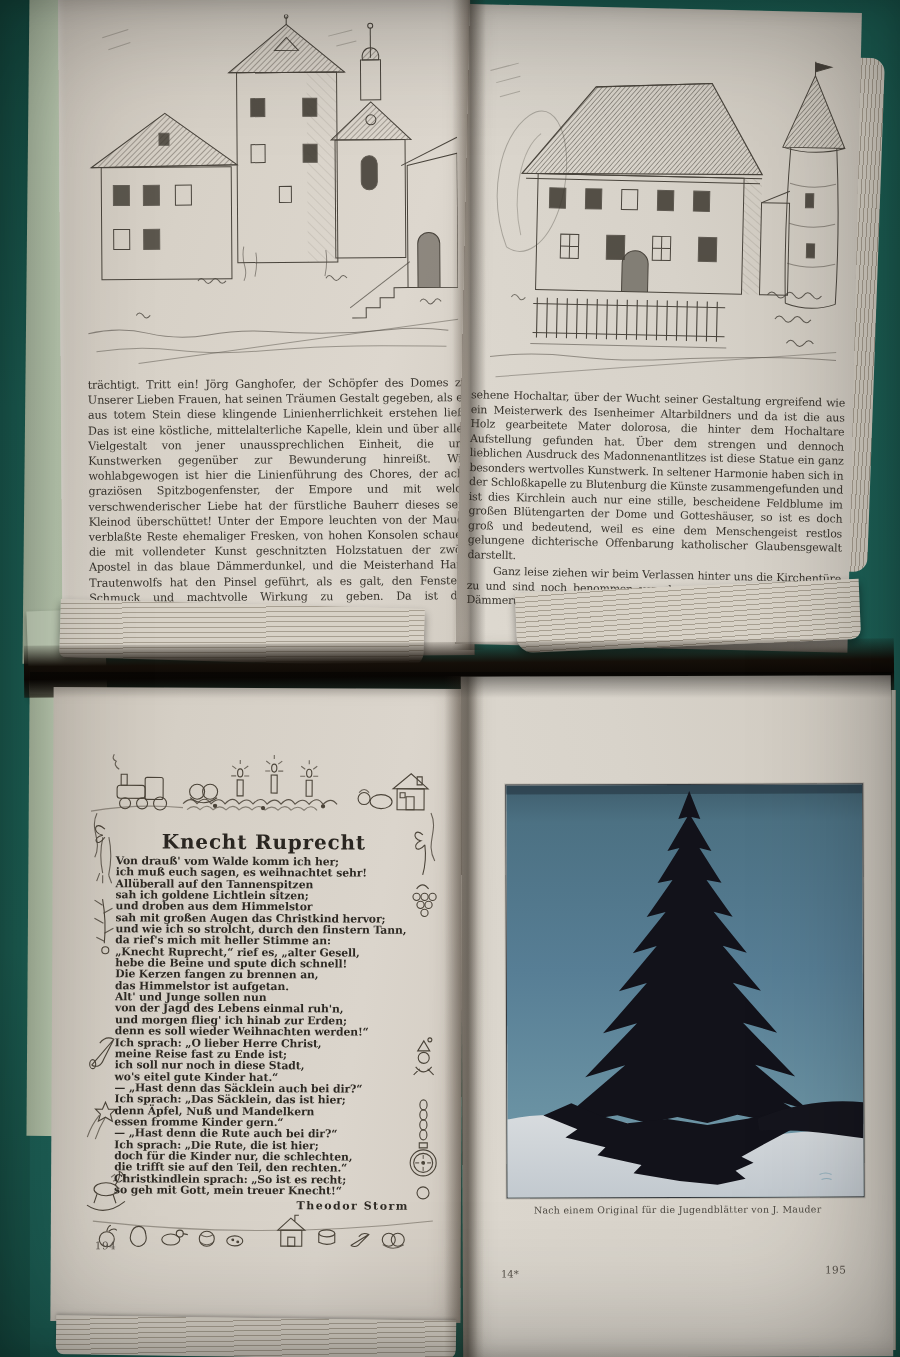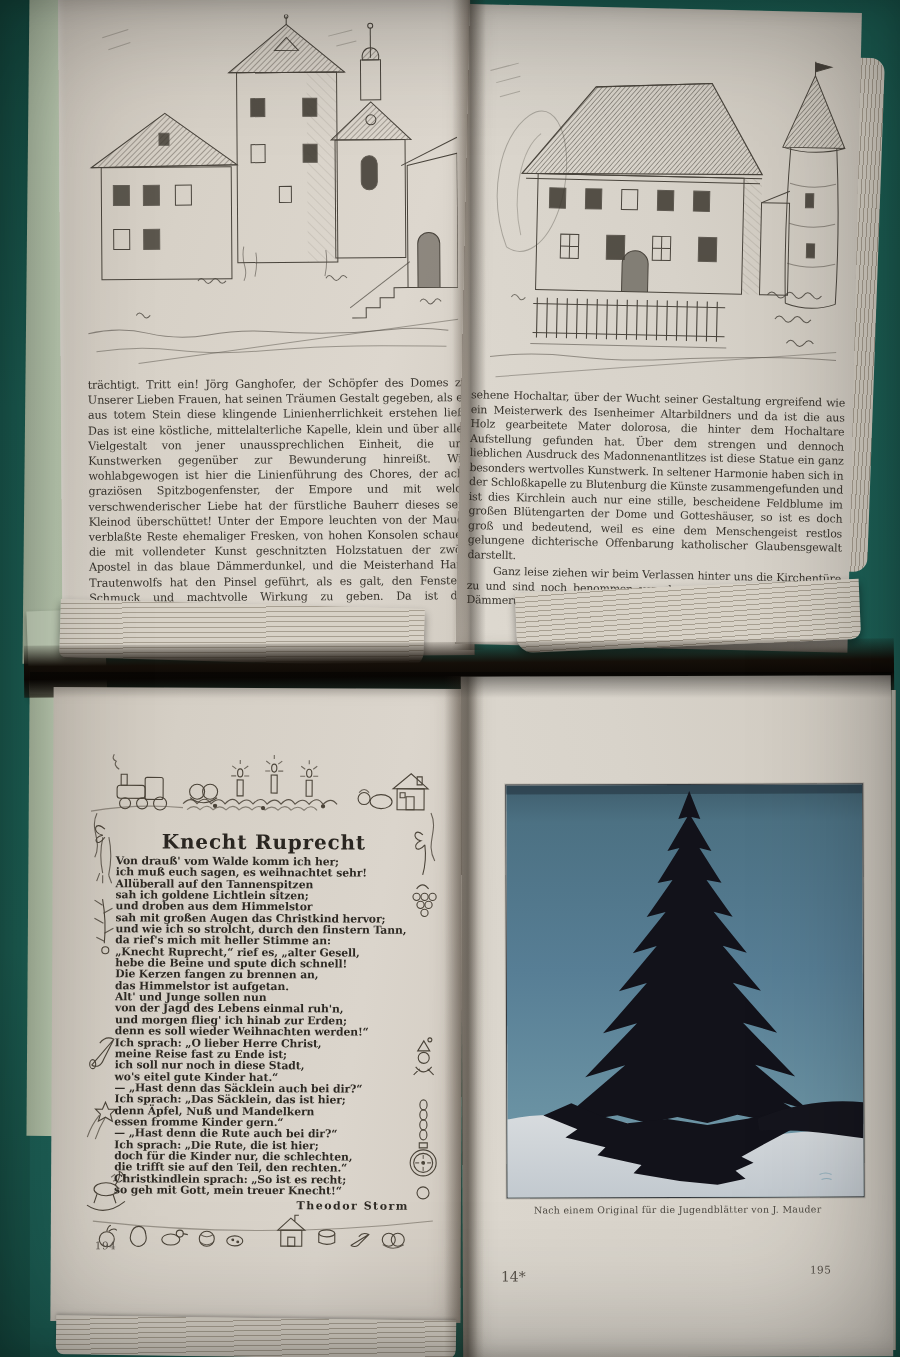--- a/index.html
+++ b/index.html
@@ -64,21 +64,21 @@
   .poem-title{left:0;top:142px;width:100%;padding-left:12px;box-sizing:border-box;text-align:center;
      font-size:20px;font-weight:bold;color:#2a2621;letter-spacing:.8px;}
   .poem{left:63px;top:168px;width:300px;font-size:10.8px;line-height:11.35px;font-weight:bold;
      color:#2e2a24;letter-spacing:-.1px;}
   .poem .pline{white-space:nowrap;}
   .poem-author{left:54px;top:511px;width:304px;text-align:right;font-size:11px;font-weight:bold;
      color:#2e2a24;letter-spacing:1.5px;}
   .plate{left:44px;top:108px;width:356px;height:412px;border:1px solid #33383d;box-shadow:0 0 0 1px rgba(80,80,70,.2);}
   .plate svg{display:block;}
   .caption{left:0;top:528px;width:100%;text-align:center;font-size:9.4px;color:#4c4841;letter-spacing:.3px;}
-  .sig-mark{left:38px;top:592px;font-size:14px;color:#58524a;}
+  .sig-mark{left:38px;top:592px;font-size:10px;color:#58524a;}
   .illo{display:block;}
 </style>
 </head>
 <body>
 
 <div id="photo">
 
   <div class="abs backdrop-dark-left"></div>
 
   <div class="abs green-book-top"></div>
@@ -370,21 +370,21 @@
         <rect width="356" height="9" fill="#22323c" opacity=".55"></rect>
         <path d="M0,334 C44,324 96,332 150,344 C210,358 280,350 356,340 L356,412 L0,412 Z" fill="url(#snowG)"></path>
         <path d="M183,6 L194,34 L185,32 L205,66 L193,63 L215,98 L200,95 L226,132 L207,127 L240,168 L216,161 L254,206 L226,198 L270,248 L236,238 L288,292 L248,280 L302,326 L276,318 L296,330 L260,336 L230,330 L200,338 L170,332 L140,338 L110,330 L84,334 L64,326 L118,280 L78,292 L130,238 L96,248 L140,198 L112,206 L150,161 L126,168 L159,127 L140,132 L166,95 L151,98 L173,63 L161,66 L181,32 L172,34 Z" fill="#12121a"></path>
         <path d="M64,318 L36,330 L70,344 L58,352 L98,362 L90,370 L134,380 L126,388 L172,396 L210,400 L238,394 L228,386 L246,378 L234,372 L252,362 L286,344 L298,332 L276,326 L240,334 L200,340 L160,334 L120,338 L92,330 Z" fill="#12121a"></path>
         <path d="M250,334 C282,320 322,314 356,318 L356,354 C318,348 282,344 252,346 Z" fill="#15151d"></path>
         <path d="M312,390 q6,-3 12,0 M314,395 q5,-2 10,0" stroke="#86a9b8" stroke-width="1" fill="none" opacity=".8"></path>
       </svg>
     </div>
     <div class="abs caption">Nach einem Original für die Jugendblätter von J. Mauder</div>
     <div class="abs sig-mark">14*</div>
-    <div class="abs pnum" style="left:347px;top:588px">195</div>
+    <div class="abs pnum" style="left:362px;top:588px">195</div>
   </div>
 
   <div class="abs gutter-bottom"></div>
   <div class="abs bb-top-shadow"></div>
   <div class="abs edge-strip bb-edge-bottom"></div>
   <div class="abs bb-edge-right"></div>
 
   <div class="abs vignette"></div>
 </div>
 

